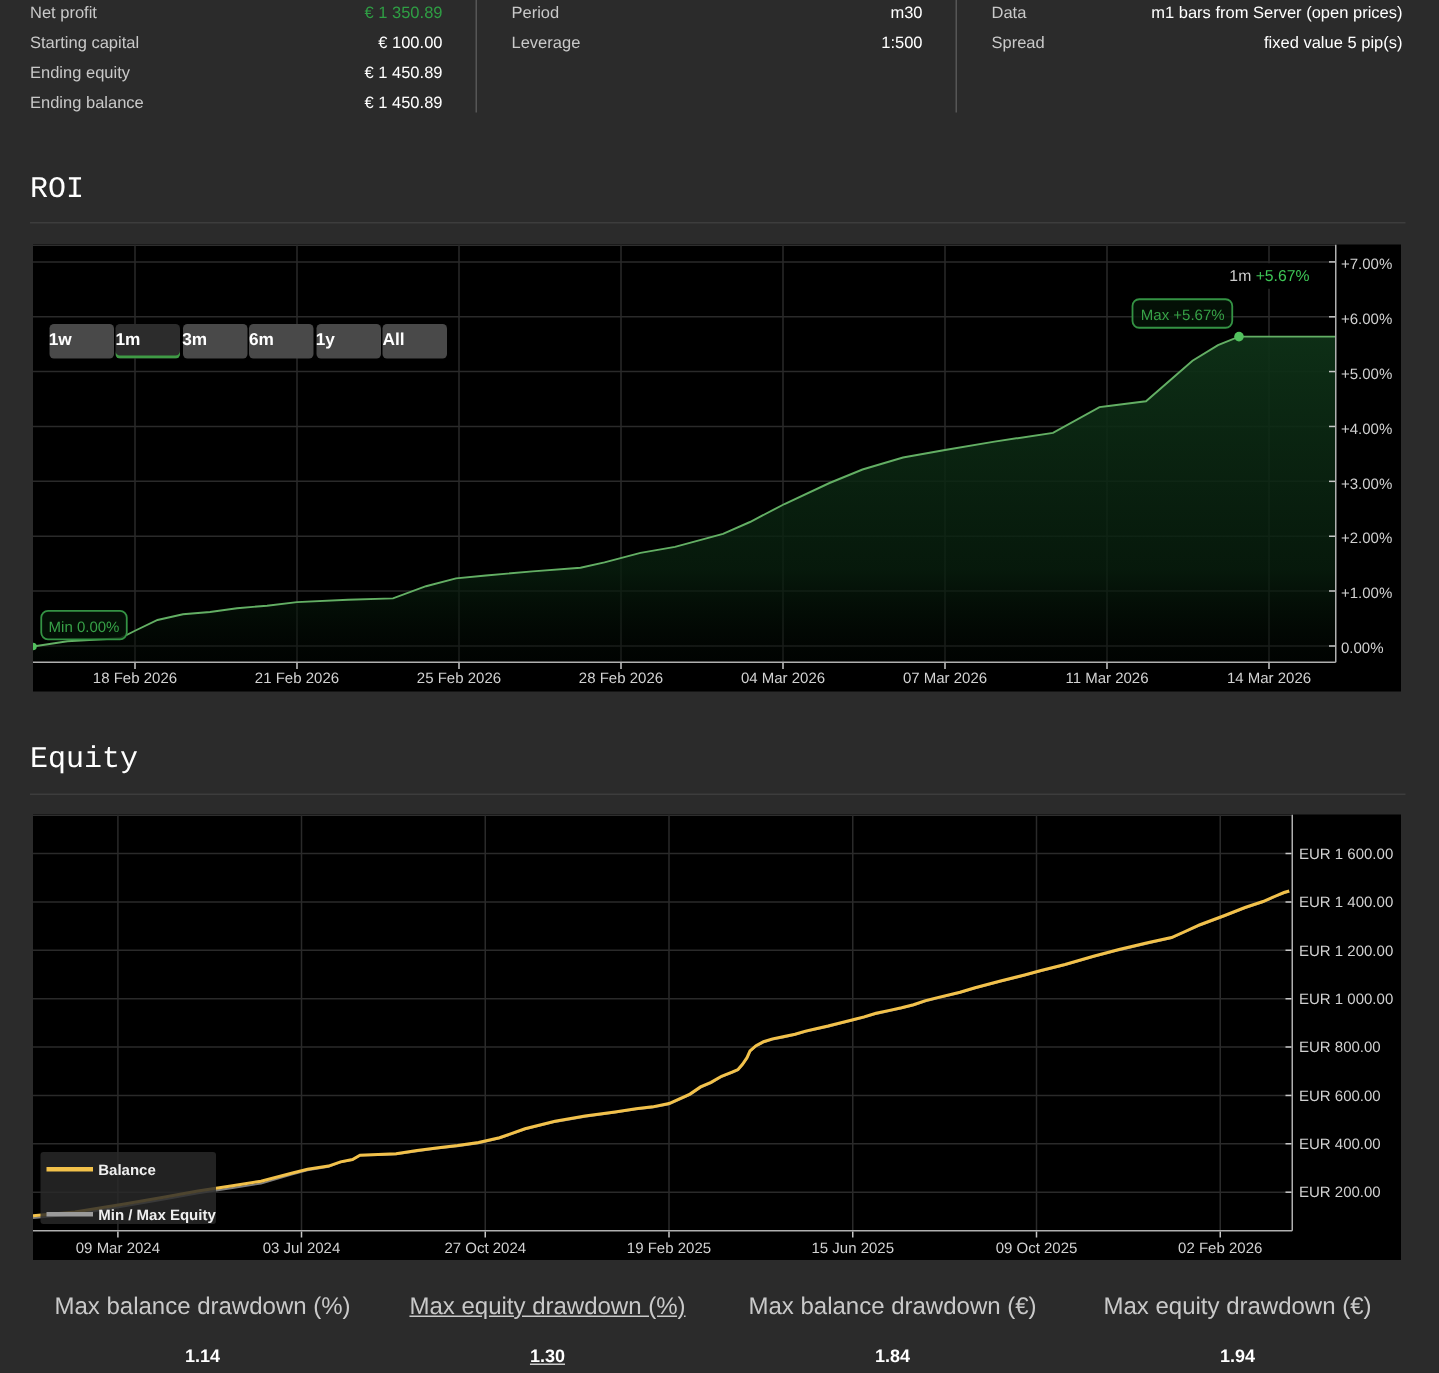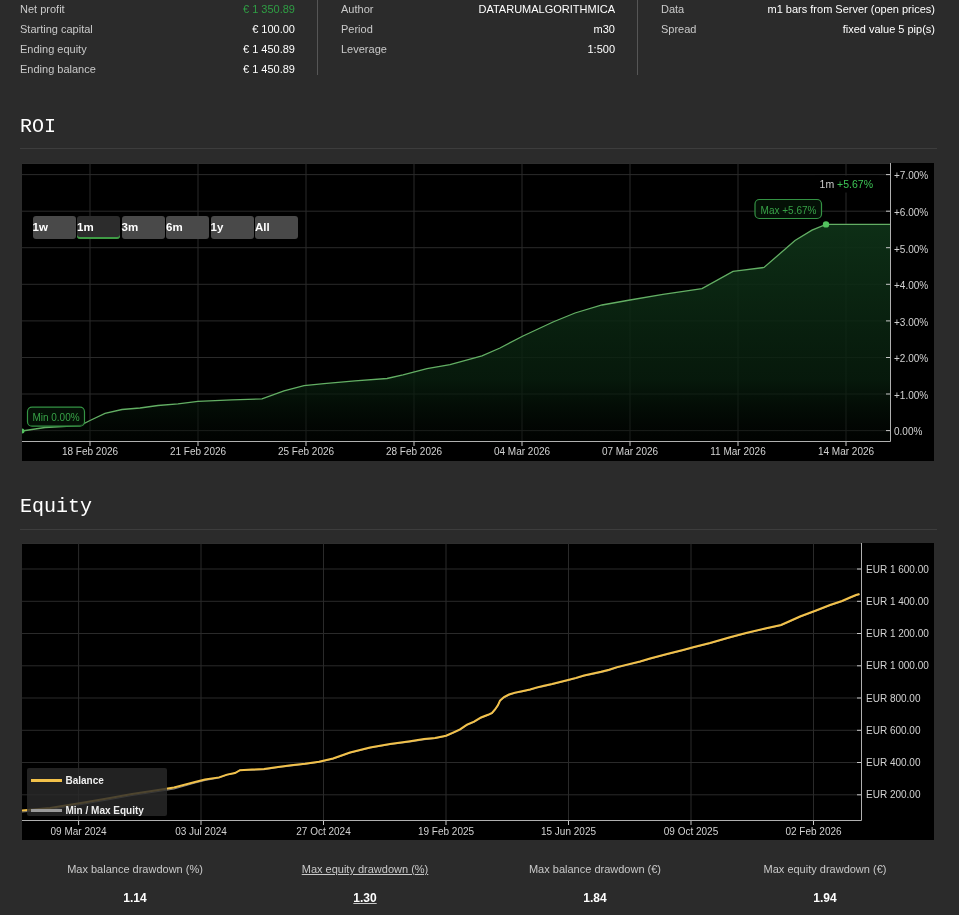--- a/index.html
+++ b/index.html
@@ -10,25 +10,25 @@
   .grp .val{float:right;color:#fff;}
   .sep{position:absolute;width:1px;background:#565656;top:0;height:75px;}
   h2{position:absolute;left:20px;margin:0;font-size:20px;font-weight:400;color:#fff;font-family:Liberation Mono, monospace;}
   .hr{position:absolute;left:20px;width:917px;height:1px;background:#3d3d3d;}
   .chart{position:absolute;left:22px;width:912px;background:#000;}
   .btns{position:absolute;left:10.5px;top:9px;}
   .btn{display:inline-block;width:43px;height:23px;line-height:23px;
        background:#494949;color:#fff;font-weight:bold;font-size:11.5px;border-radius:3px;
        margin-right:1.5px;vertical-align:top;box-sizing:border-box;margin-top:44px;}
   .btn.sel{background:#2c2c2c;box-shadow:inset 0 -2px 0 #3f9b45;}
-  .legend{position:absolute;left:5px;top:225px;width:140px;height:48px;background:rgba(42,42,42,0.82);border-radius:2px;}
+  .legend{position:absolute;left:5px;top:225px;width:117px;height:48px;background:rgba(42,42,42,0.82);border-radius:2px;}
   .legend .lrow{height:20px;line-height:20px;margin-top:10px;padding-left:3.5px;color:#efefef;font-weight:bold;font-size:10px;}
   .legend .sw{display:inline-block;width:31px;height:2.5px;vertical-align:middle;margin-right:4px;margin-top:-2px;}
   .stat{position:absolute;width:230px;text-align:center;}
-  .stat .sl{color:#c9c9c9;font-size:11px;}
+  .stat .sl{color:#c9c9c9;font-size:16px;}
   .stat .sv{color:#fff;font-weight:bold;font-size:12px;margin-top:16px;}
 </style>
 </head>
 <body>
 
 <div class="abs grp" style="left:20px;top:-1px;width:275px;">
   <div class="row">
       <span class="lab">Net profit</span>
       <span class="val" style="color:#2f9e44;">€ 1 350.89</span>
     </div>
@@ -40,24 +40,20 @@
       <span class="lab">Ending equity</span>
       <span class="val">€ 1 450.89</span>
     </div>
   <div class="row">
       <span class="lab">Ending balance</span>
       <span class="val">€ 1 450.89</span>
     </div>
 </div>
 <div class="sep" style="left:317px;"></div>
 <div class="abs grp" style="left:341px;top:-1px;width:274px;">
-  <div class="row">
-      <span class="lab">Author</span>
-      <span class="val">DATARUMALGORITHMICA</span>
-    </div>
   <div class="row">
       <span class="lab">Period</span>
       <span class="val">m30</span>
     </div>
   <div class="row">
       <span class="lab">Leverage</span>
       <span class="val">1:500</span>
     </div>
 </div>
 <div class="sep" style="left:637px;"></div>

